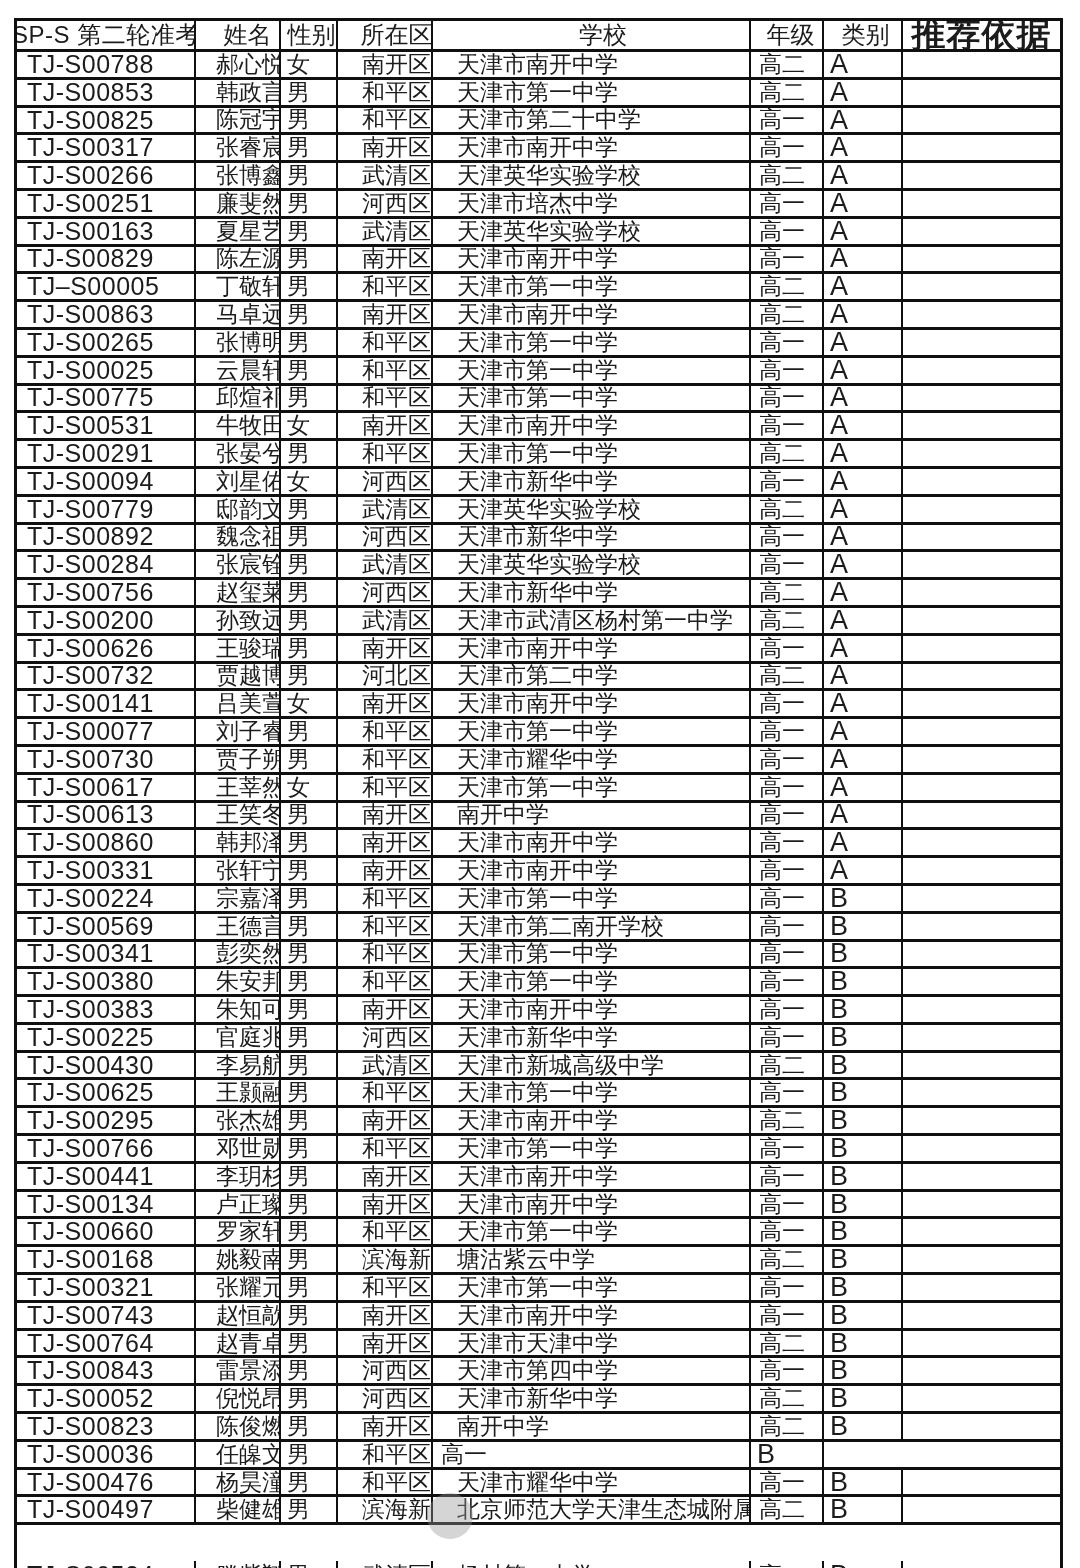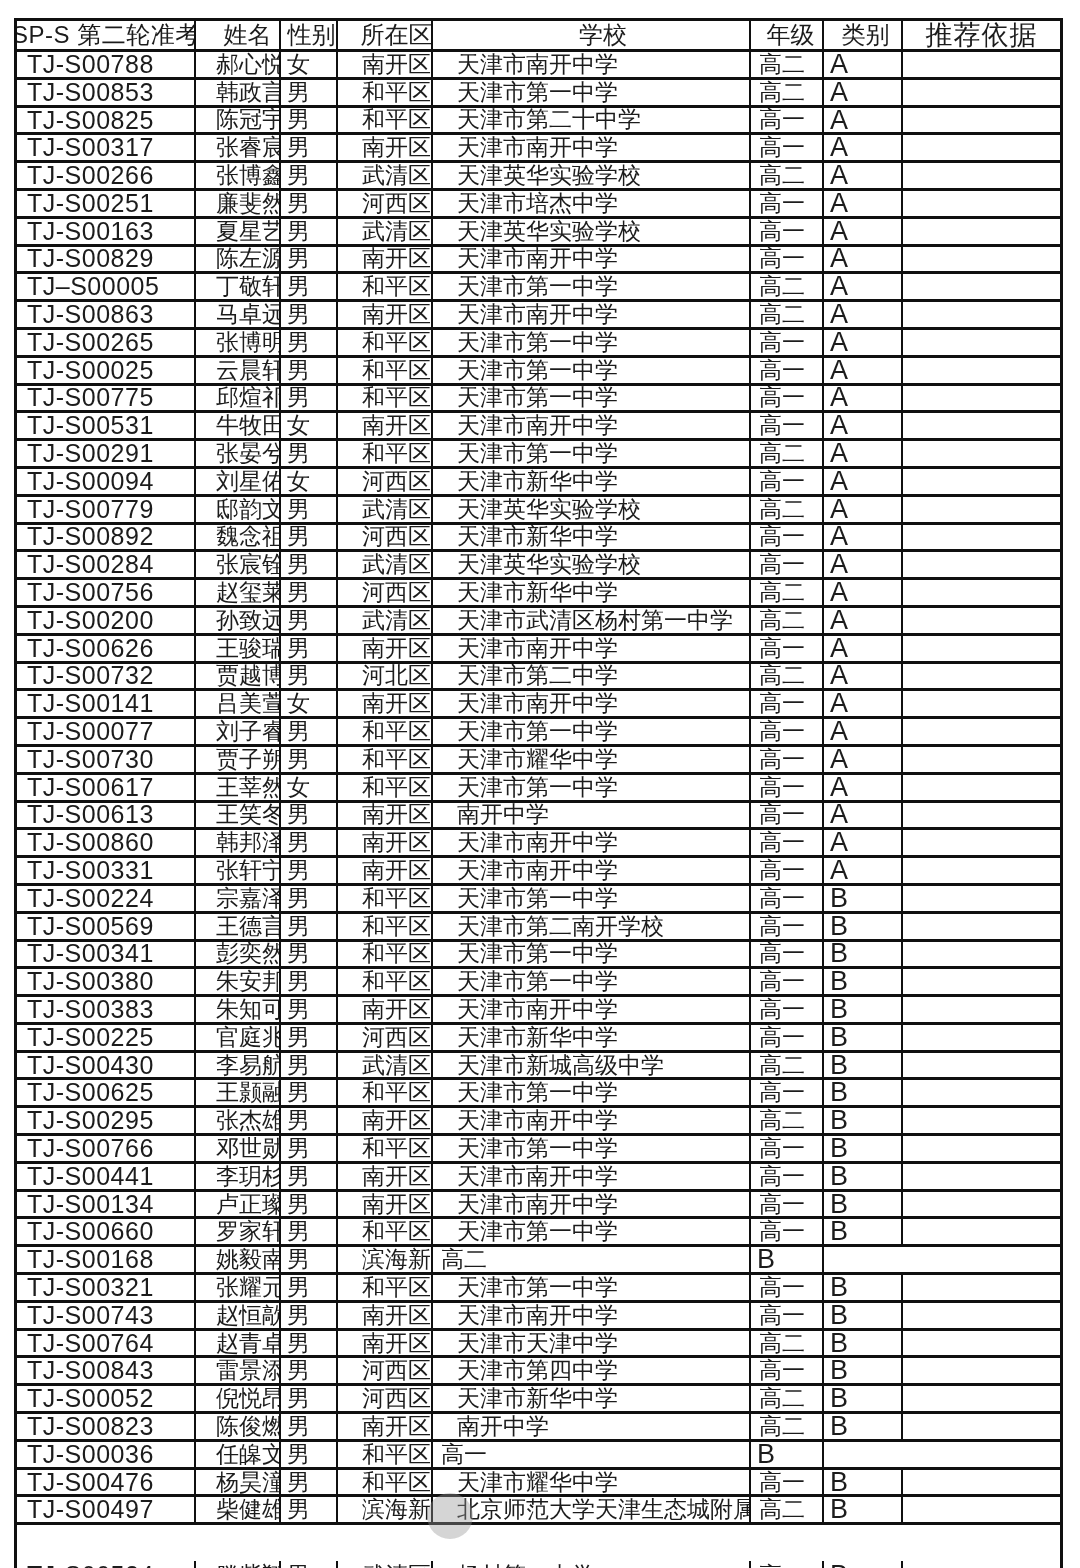--- a/index.html
+++ b/index.html
@@ -28,21 +28,21 @@
   .c-name{padding-left:20px;}
   .c-gender{padding-left:6px;}
   .c-district{padding-left:24px;}
   .c-school{padding-left:24px;}
   .c-grade{padding-left:8px;}
   .c-category{font-size:27px;padding-left:6px;}
   .c-basis{}
   .header .cell{justify-content:center;font-size:24px;}
   .header .c-id{justify-content:flex-start;padding-left:0;}
   .header .c-id span{margin-left:-5px;}
-  .header .c-basis{font-size:27px;font-weight:normal;letter-spacing:1px;}
+  .header .c-basis{font-size:34px;font-weight:bold;letter-spacing:1px;}
   #watermark{
     position:absolute;left:430px;top:1570px;z-index:5;
     font-size:31px;letter-spacing:1.5px;white-space:nowrap;
     color:rgba(145,145,145,0.78);
     font-family:"Liberation Sans","DejaVu Sans",sans-serif;
     line-height:48px;
   }
   #watermark-logo{
     position:absolute;left:427px;top:1493px;width:46px;height:46px;
     border-radius:50%;background:rgba(150,150,150,0.40);z-index:4;
@@ -1203,20 +1203,23 @@
       </div>
       <div class="cell c-name cjk">
         <span>姚毅南</span>
       </div>
       <div class="cell c-gender cjk">
         <span>男</span>
       </div>
       <div class="cell c-district cjk">
         <span>滨海新区</span>
       </div>
+      <div class="cell c-school cjk">
+        <span>塘沽紫云中学</span>
+      </div>
       <div class="cell c-grade cjk">
         <span>高二</span>
       </div>
       <div class="cell c-category">
         <span>B</span>
       </div>
       <div class="cell c-basis cjk">
         <span></span>
       </div>
     </div>

